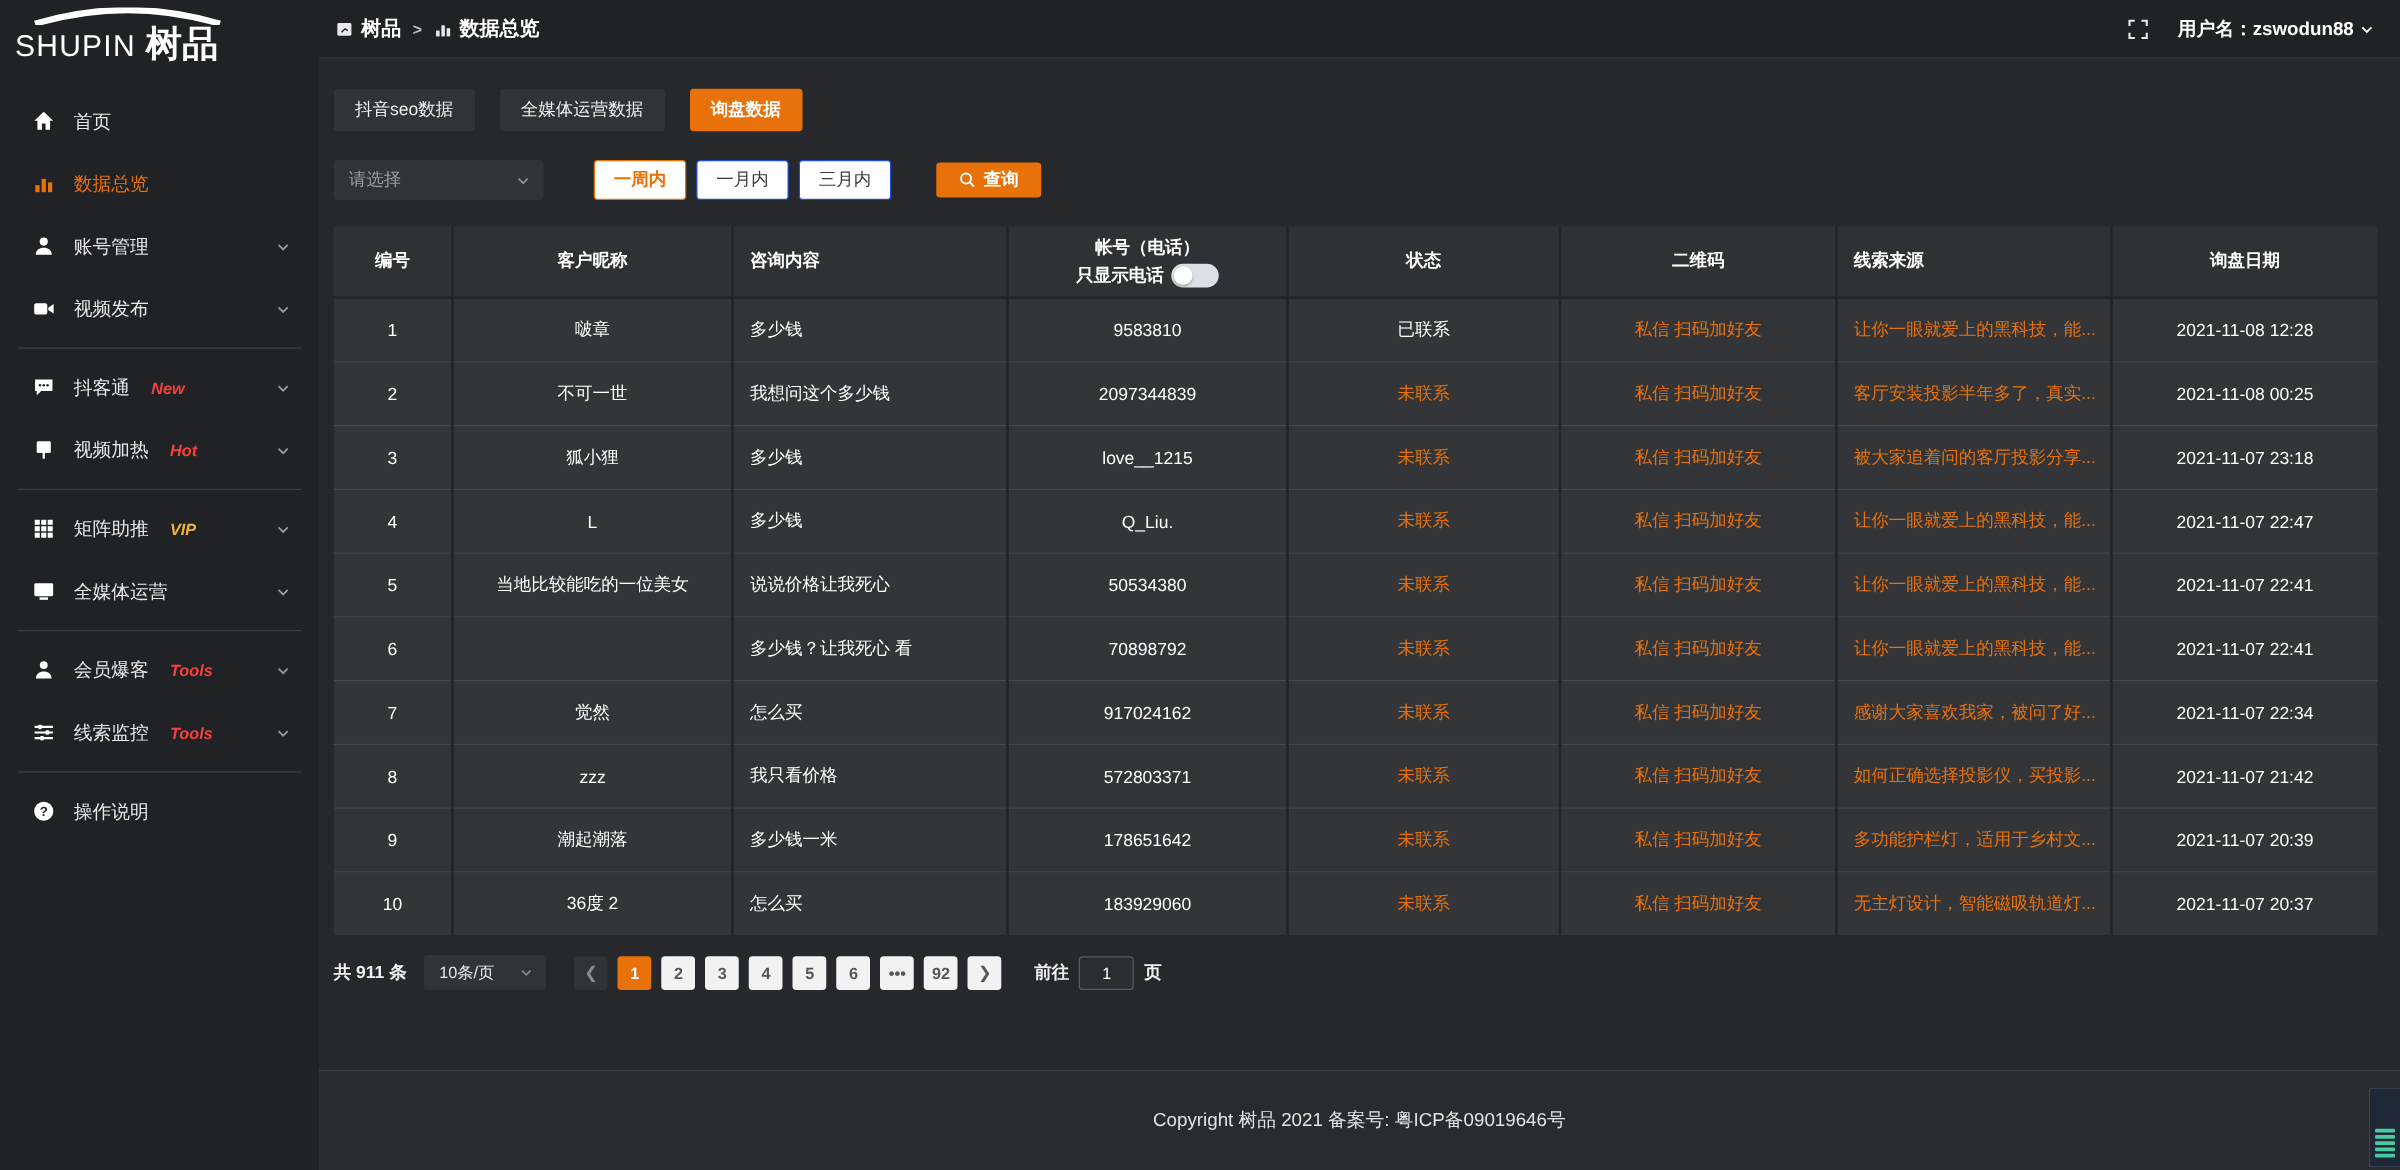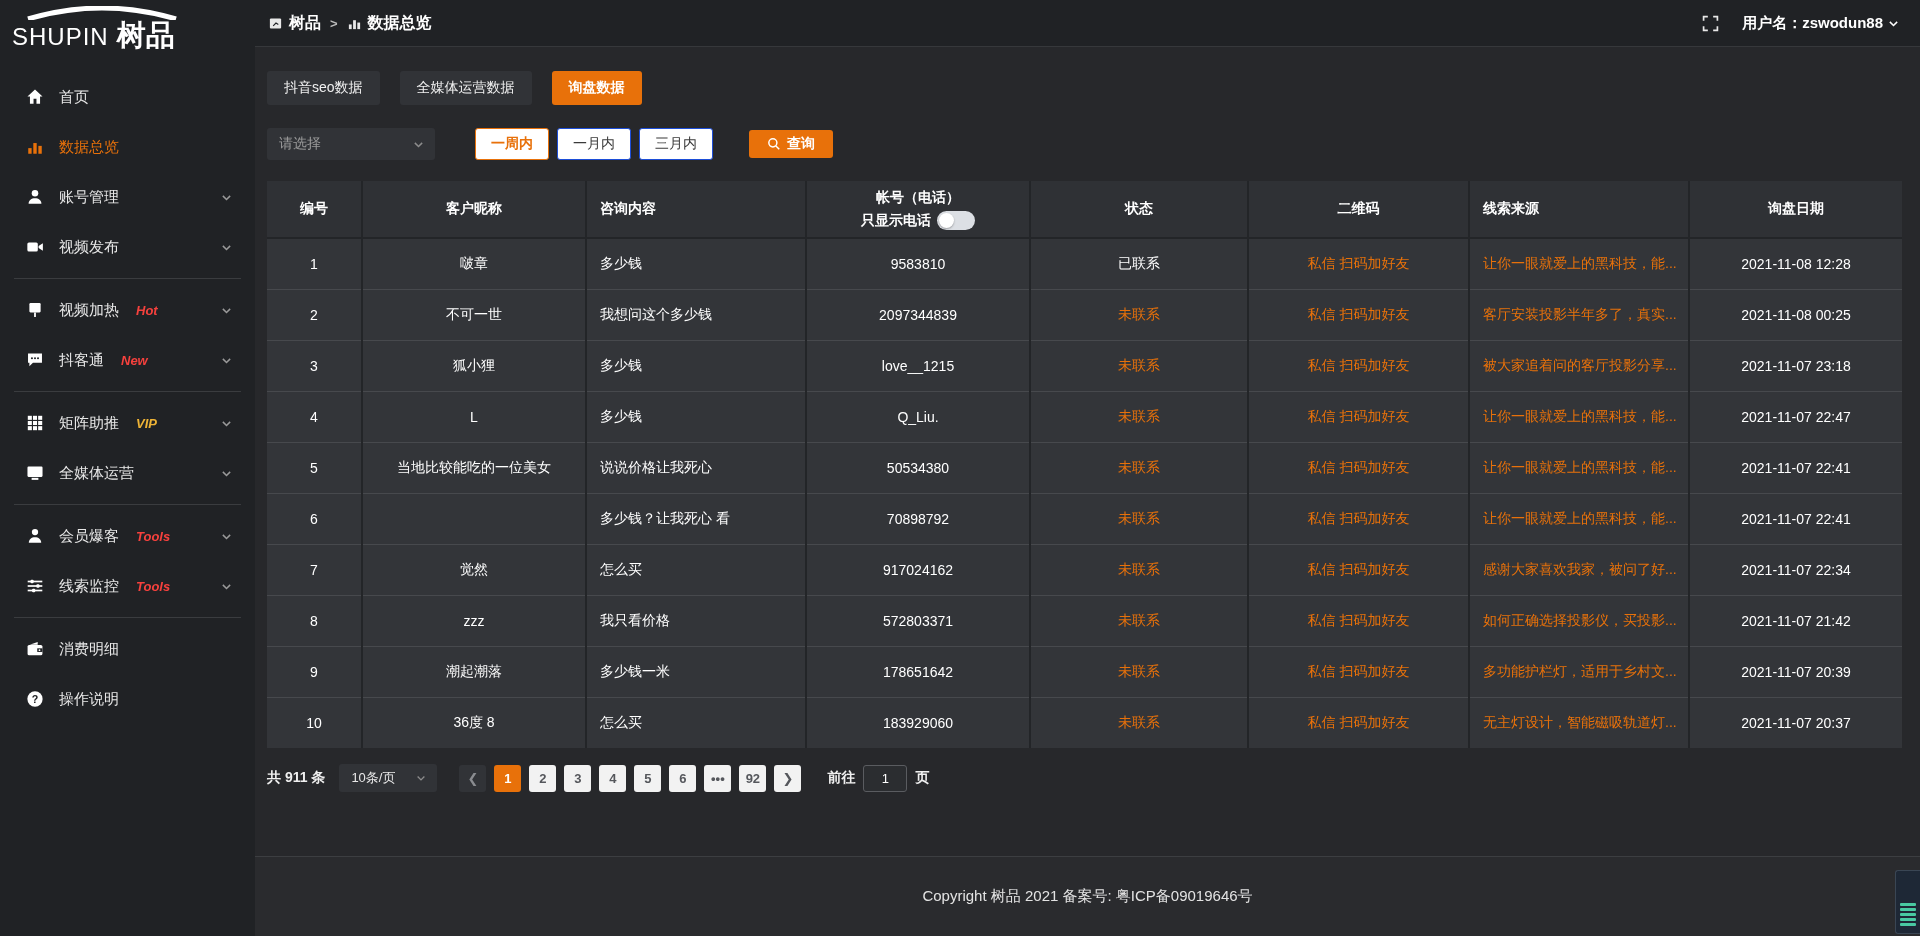--- a/index.html
+++ b/index.html
@@ -132,43 +132,43 @@
         <span class="menu-chevron">
           <svg width="13" height="13" viewBox="0 0 16 16">
             <polyline points="3.5,6 8,10.5 12.5,6" fill="none" stroke="#9a9a9a" stroke-width="1.8"></polyline>
           </svg>
         </span>
       </div>
       <div class="menu-divider"></div>
       <div class="menu-item">
         <span class="mi-icon">
           <svg width="18" height="18" viewBox="0 0 16 16" fill="currentColor">
-            <rect x="3" y="1.8" width="10" height="8.4" rx="1"></rect>
-            <rect x="7.2" y="10.2" width="1.6" height="4"></rect>
-          </svg>
-        </span>
-        <span>视频加热</span>
-        <span class="menu-badge" style="color:#f5413d">Hot</span>
-        <span class="menu-chevron">
-          <svg width="13" height="13" viewBox="0 0 16 16">
-            <polyline points="3.5,6 8,10.5 12.5,6" fill="none" stroke="#9a9a9a" stroke-width="1.8"></polyline>
-          </svg>
-        </span>
-      </div>
-      <div class="menu-item">
-        <span class="mi-icon">
-          <svg width="18" height="18" viewBox="0 0 16 16" fill="currentColor">
             <path d="M1.8 2.3h12.4v8.2H6.2l-3.2 3v-3H1.8z"></path>
             <circle cx="5.3" cy="6.4" r=".9" fill="#202225"></circle>
             <circle cx="8" cy="6.4" r=".9" fill="#202225"></circle>
             <circle cx="10.7" cy="6.4" r=".9" fill="#202225"></circle>
           </svg>
         </span>
         <span>抖客通</span>
         <span class="menu-badge" style="color:#f5413d">New</span>
+        <span class="menu-chevron">
+          <svg width="13" height="13" viewBox="0 0 16 16">
+            <polyline points="3.5,6 8,10.5 12.5,6" fill="none" stroke="#9a9a9a" stroke-width="1.8"></polyline>
+          </svg>
+        </span>
+      </div>
+      <div class="menu-item">
+        <span class="mi-icon">
+          <svg width="18" height="18" viewBox="0 0 16 16" fill="currentColor">
+            <rect x="3" y="1.8" width="10" height="8.4" rx="1"></rect>
+            <rect x="7.2" y="10.2" width="1.6" height="4"></rect>
+          </svg>
+        </span>
+        <span>视频加热</span>
+        <span class="menu-badge" style="color:#f5413d">Hot</span>
         <span class="menu-chevron">
           <svg width="13" height="13" viewBox="0 0 16 16">
             <polyline points="3.5,6 8,10.5 12.5,6" fill="none" stroke="#9a9a9a" stroke-width="1.8"></polyline>
           </svg>
         </span>
       </div>
       <div class="menu-divider"></div>
       <div class="menu-item">
         <span class="mi-icon">
           <svg width="18" height="18" viewBox="0 0 16 16" fill="currentColor">
@@ -238,31 +238,20 @@
         </span>
         <span>线索监控</span>
         <span class="menu-badge" style="color:#f5413d">Tools</span>
         <span class="menu-chevron">
           <svg width="13" height="13" viewBox="0 0 16 16">
             <polyline points="3.5,6 8,10.5 12.5,6" fill="none" stroke="#9a9a9a" stroke-width="1.8"></polyline>
           </svg>
         </span>
       </div>
       <div class="menu-divider"></div>
-      <div class="menu-item">
-        <span class="mi-icon">
-          <svg width="18" height="18" viewBox="0 0 16 16" fill="currentColor">
-            <path d="M3.2 4.2l7.2-2.4v2.4z"></path>
-            <rect x="1.4" y="4.4" width="13.2" height="9.2" rx="1.4"></rect>
-            <rect x="10" y="7.4" width="4.6" height="3.2" fill="#202225"></rect>
-            <circle cx="12" cy="9" r=".8"></circle>
-          </svg>
-        </span>
-        <span>消费明细</span>
-      </div>
       <div class="menu-item">
         <span class="mi-icon">
           <svg width="18" height="18" viewBox="0 0 16 16" fill="currentColor">
             <circle cx="8" cy="8" r="6.8"></circle>
             <text x="8" y="11.2" font-size="9.5" font-weight="bold" text-anchor="middle" fill="#202225">?</text>
           </svg>
         </span>
         <span>操作说明</span>
       </div>
     </div>
@@ -452,21 +441,21 @@
           <td>潮起潮落</td>
           <td class="al">多少钱一米</td>
           <td>178651642</td>
           <td class="status-uncontacted">未联系</td>
           <td class="cell-orange">私信 扫码加好友</td>
           <td class="al cell-orange">多功能护栏灯，适用于乡村文...</td>
           <td>2021-11-07 20:39</td>
         </tr>
         <tr>
           <td>10</td>
-          <td>36度 8</td>
+          <td>36度 2</td>
           <td class="al">怎么买</td>
           <td>183929060</td>
           <td class="status-uncontacted">未联系</td>
           <td class="cell-orange">私信 扫码加好友</td>
           <td class="al cell-orange">无主灯设计，智能磁吸轨道灯...</td>
           <td>2021-11-07 20:37</td>
         </tr>
       </tbody>
   </table>
 

